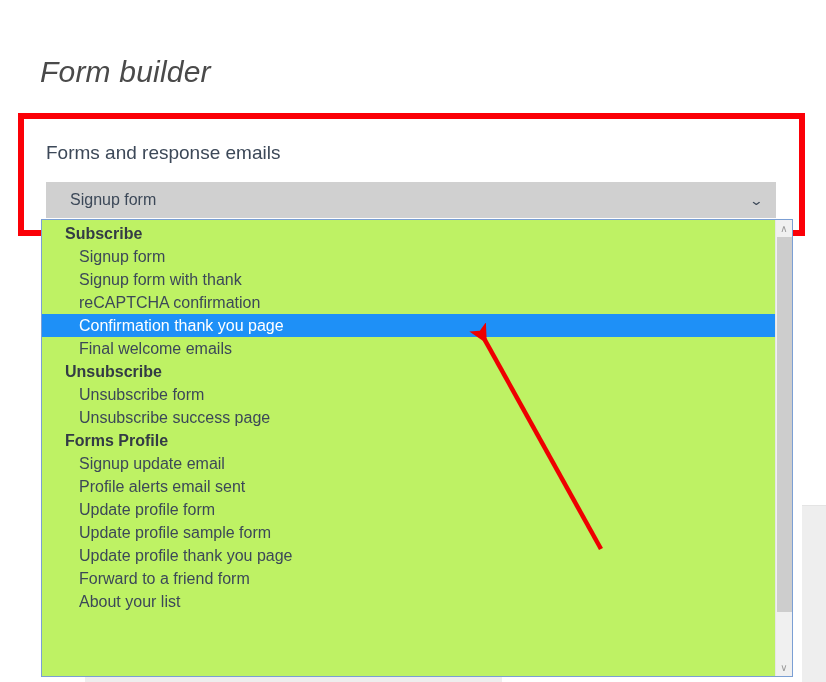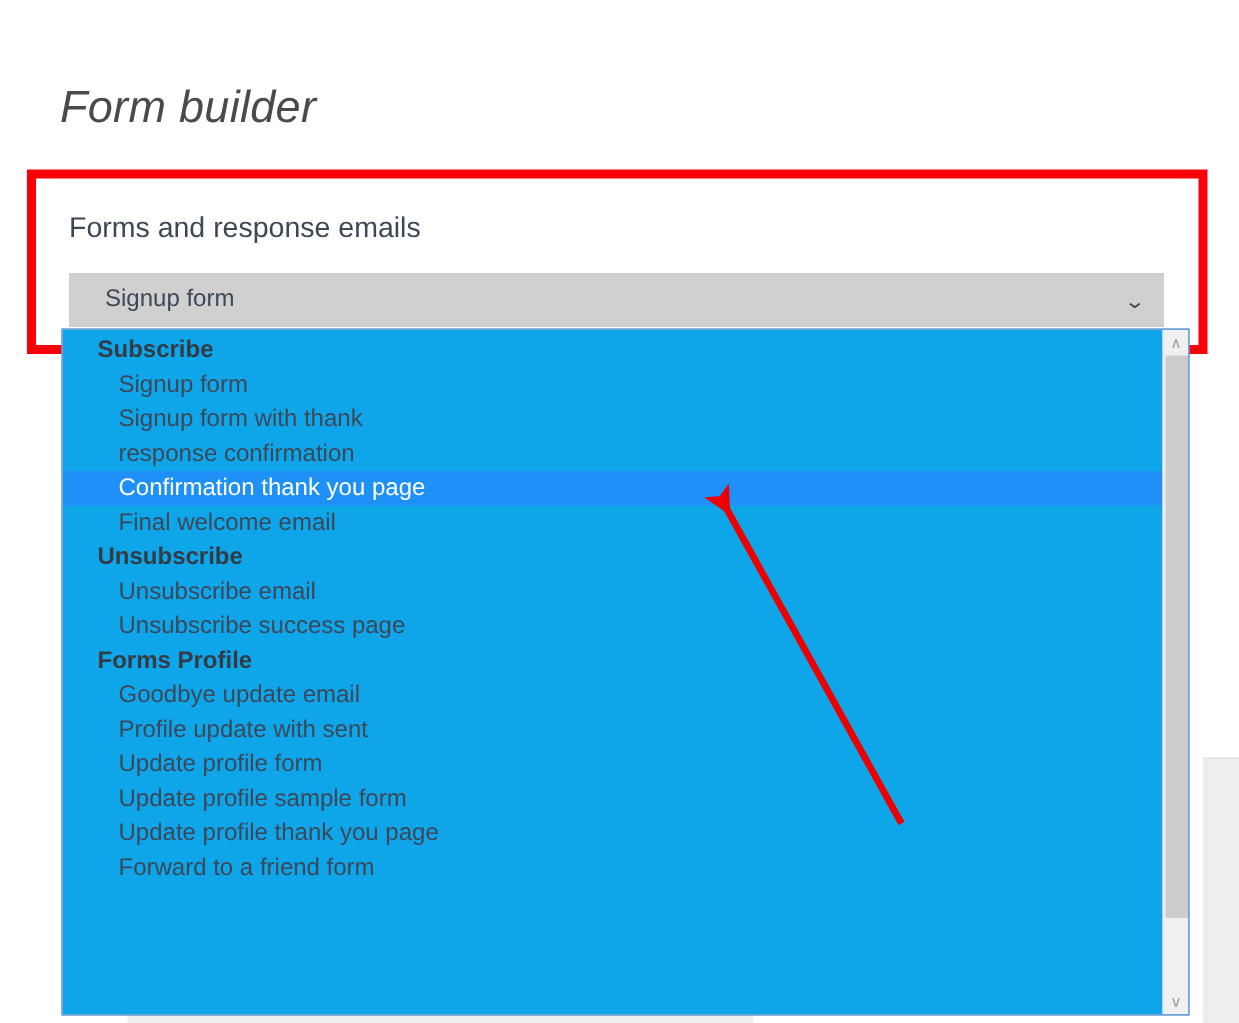--- a/index.html
+++ b/index.html
@@ -92,21 +92,21 @@
     transform: scaleX(1.35);
   }
 
   
   #dropdown-list {
     position: absolute;
     left: 41px;
     top: 219px;
     width: 752px;
     height: 458px;
-    background: #0ea5e9;
+    background: #bef264;
     border: 1px solid #7b9fd4;
     box-sizing: border-box;
     overflow: hidden;
     z-index: 5;
     text-decoration: underline;
   }
   #dropdown-options {
     position: absolute;
     left: 0;
     top: 0;
@@ -196,33 +196,34 @@
     <span>Signup form</span>
     <span class="caret">⌄</span>
   </div>
 </div>
 
 <div id="dropdown-list">
   <div id="dropdown-options">
       <div class="opt-group-label">Subscribe</div>
       <div class="opt-item">Signup form</div>
       <div class="opt-item">Signup form with thank</div>
-      <div class="opt-item">response confirmation</div>
+      <div class="opt-item">reCAPTCHA confirmation</div>
       <div class="opt-item selected">Confirmation thank you page</div>
-      <div class="opt-item">Final welcome email</div>
+      <div class="opt-item">Final welcome emails</div>
       <div class="opt-group-label">Unsubscribe</div>
-      <div class="opt-item">Unsubscribe email</div>
+      <div class="opt-item">Unsubscribe form</div>
       <div class="opt-item">Unsubscribe success page</div>
       <div class="opt-group-label">Forms Profile</div>
-      <div class="opt-item">Goodbye update email</div>
-      <div class="opt-item">Profile update with sent</div>
+      <div class="opt-item">Signup update email</div>
+      <div class="opt-item">Profile alerts email sent</div>
       <div class="opt-item">Update profile form</div>
       <div class="opt-item">Update profile sample form</div>
       <div class="opt-item">Update profile thank you page</div>
       <div class="opt-item">Forward to a friend form</div>
+      <div class="opt-item">About your list</div>
     </div>
 
   <div id="dropdown-scrollbar">
     <div class="sb-arrow" id="sb-arrow-up">∧</div>
     <div id="dropdown-scroll-thumb"></div>
     <div class="sb-arrow" id="sb-arrow-down">∨</div>
   </div>
 </div>
 
 <svg id="annotation-arrow" viewBox="0 0 826 682">

